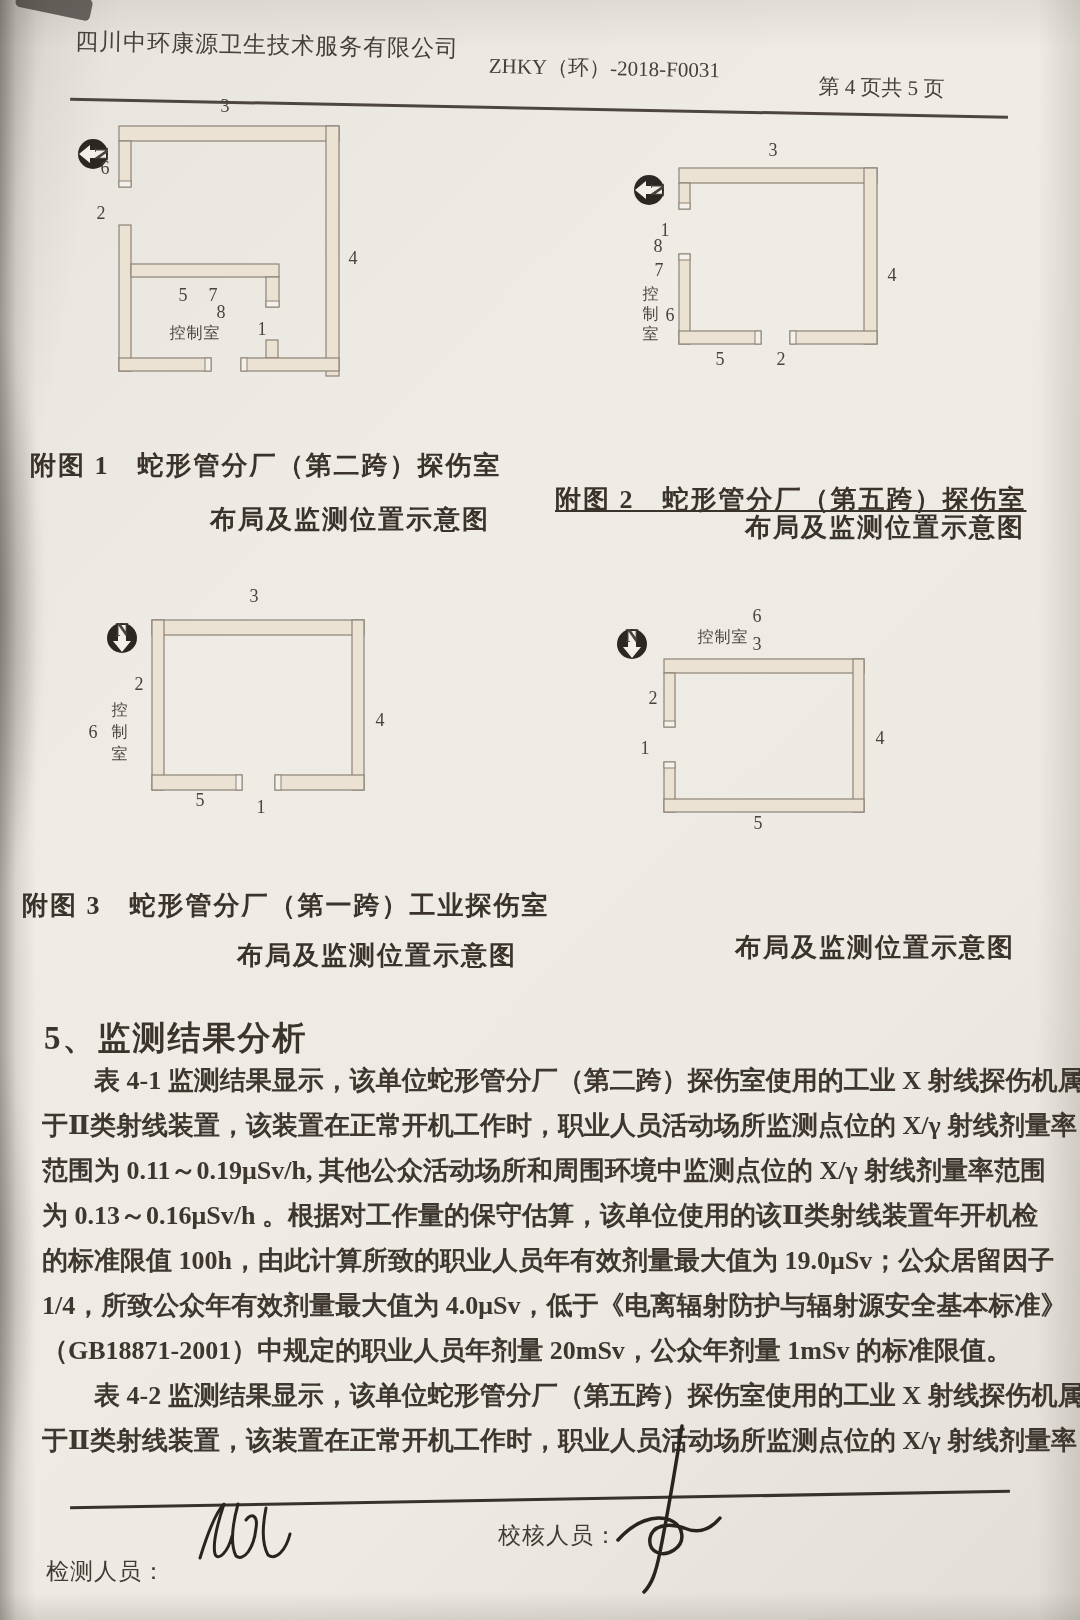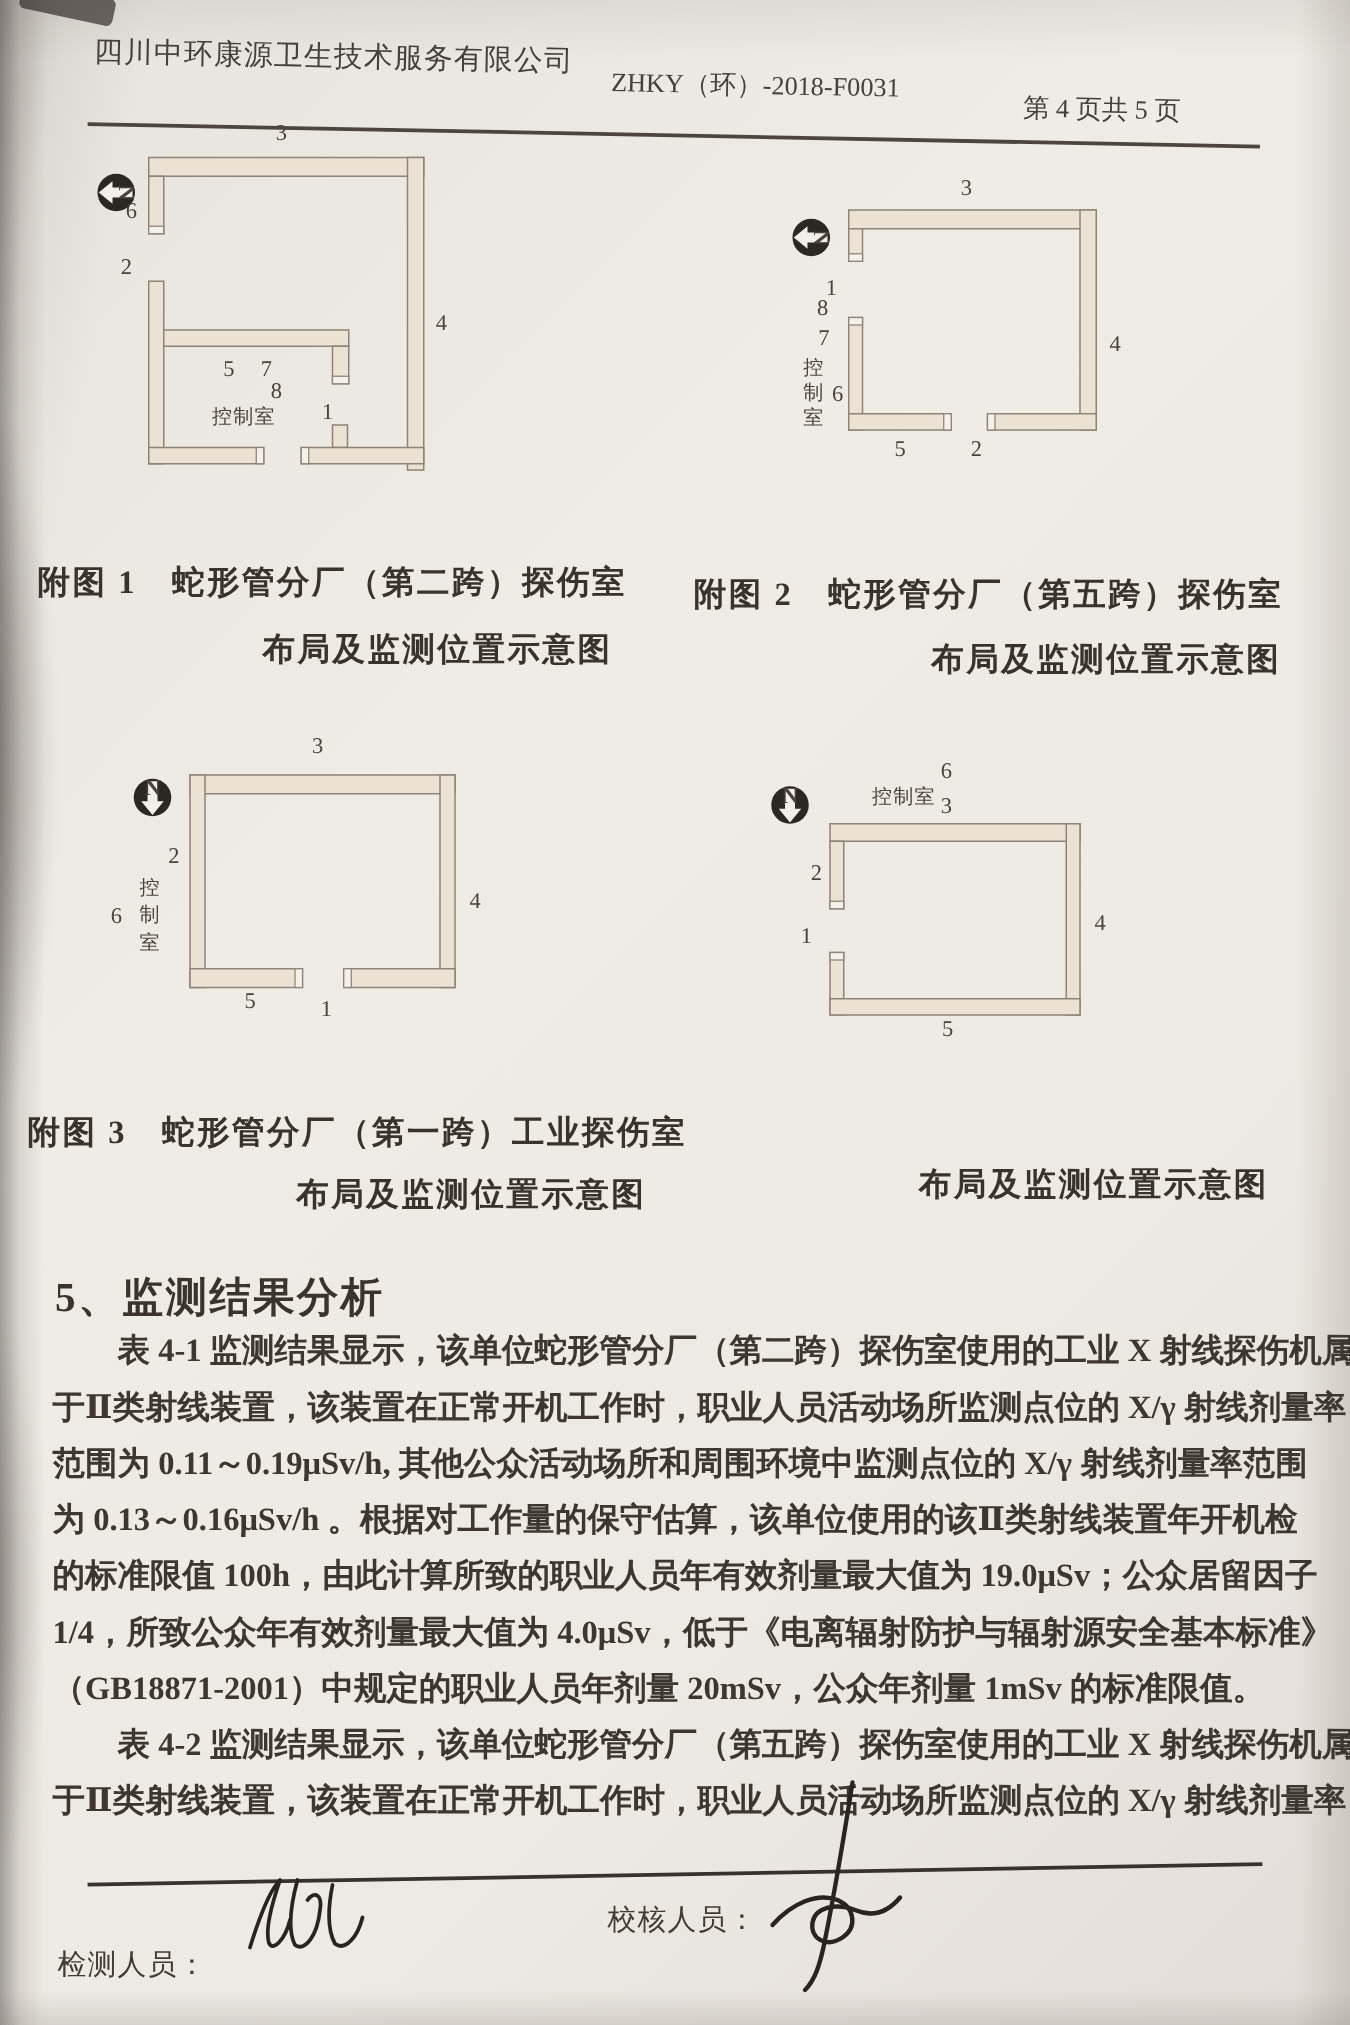--- a/index.html
+++ b/index.html
@@ -139,21 +139,21 @@
     <text x="307" y="149">4</text>
     <g>
       <text class="room" x="66" y="167">控</text>
       <text class="room" x="66" y="187">制</text>
       <text class="room" x="66" y="207">室</text>
     </g>
   </svg>
 
   <div class="caption" style="left:30px;  top:448px; width:460px;">附图 1　蛇形管分厂（第二跨）探伤室</div>
   <div class="caption" style="left:30px;  top:502px; width:460px;">布局及监测位置示意图</div>
-  <div class="caption" style="left:555px; top:458px; width:470px;">附图 2　蛇形管分厂（第五跨）探伤室</div>
+  <div class="caption" style="left:555px; top:482px; width:470px;text-decoration:underline;">附图 2　蛇形管分厂（第五跨）探伤室</div>
   <div class="caption" style="left:555px; top:510px; width:470px;">布局及监测位置示意图</div>
 
   <svg class="fig" style="left:58px; top:576px;" width="380" height="240" viewBox="0 0 380 240">
     <g transform="translate(64,62)">
       <circle class="compass-circle" r="15"></circle>
       <polygon class="compass-arrow" points="0,14 -9,3 -4,3 -4,-13 4,-13 4,3 9,3"></polygon>
       <text class="compass-n" x="0" y="-2">N</text>
     </g>
     <rect class="wall" x="94" y="44" width="212" height="15"></rect>
     <rect class="wall" x="94" y="44" width="12" height="170"></rect>
@@ -214,20 +214,20 @@
     <div class="tline">于Ⅱ类射线装置，该装置在正常开机工作时，职业人员活动场所监测点位的 X/γ 射线剂量率</div>
   </div>
 
   <div class="ftr-rule"></div>
   <div class="ftr-label" style="left:46px; top:1536px;margin-top:20px;">检测人员：</div>
   <svg class="sig" style="left:182px; top:1492px;" width="130" height="85" viewBox="0 0 130 85">
     <path d="M18,66 C26,40 34,20 42,12 C36,30 30,50 33,62 C36,70 46,60 50,44
              M56,12 C50,34 48,52 54,64 C62,70 72,56 74,36 C76,24 70,20 64,28
              M84,16 C80,36 80,52 86,63 C94,69 104,58 108,42" stroke-width="3"></path>
   </svg>
-  <div class="ftr-label" style="left:486px; top:1520px;">校核人员：</div>
+  <div class="ftr-label" style="left:498px; top:1520px;">校核人员：</div>
   <svg class="sig" style="left:598px; top:1420px;" width="140" height="180" viewBox="0 0 140 180">
     <path d="M84,6 C78,44 70,92 62,132 C58,152 54,164 46,172
              M20,120 C36,102 56,94 72,100 C86,106 88,122 76,130 C64,138 50,132 52,118
              C54,106 70,102 86,108 C100,114 112,110 122,98" stroke-width="3.5"></path>
   </svg>
 
 </div>
 
 </body></html>

